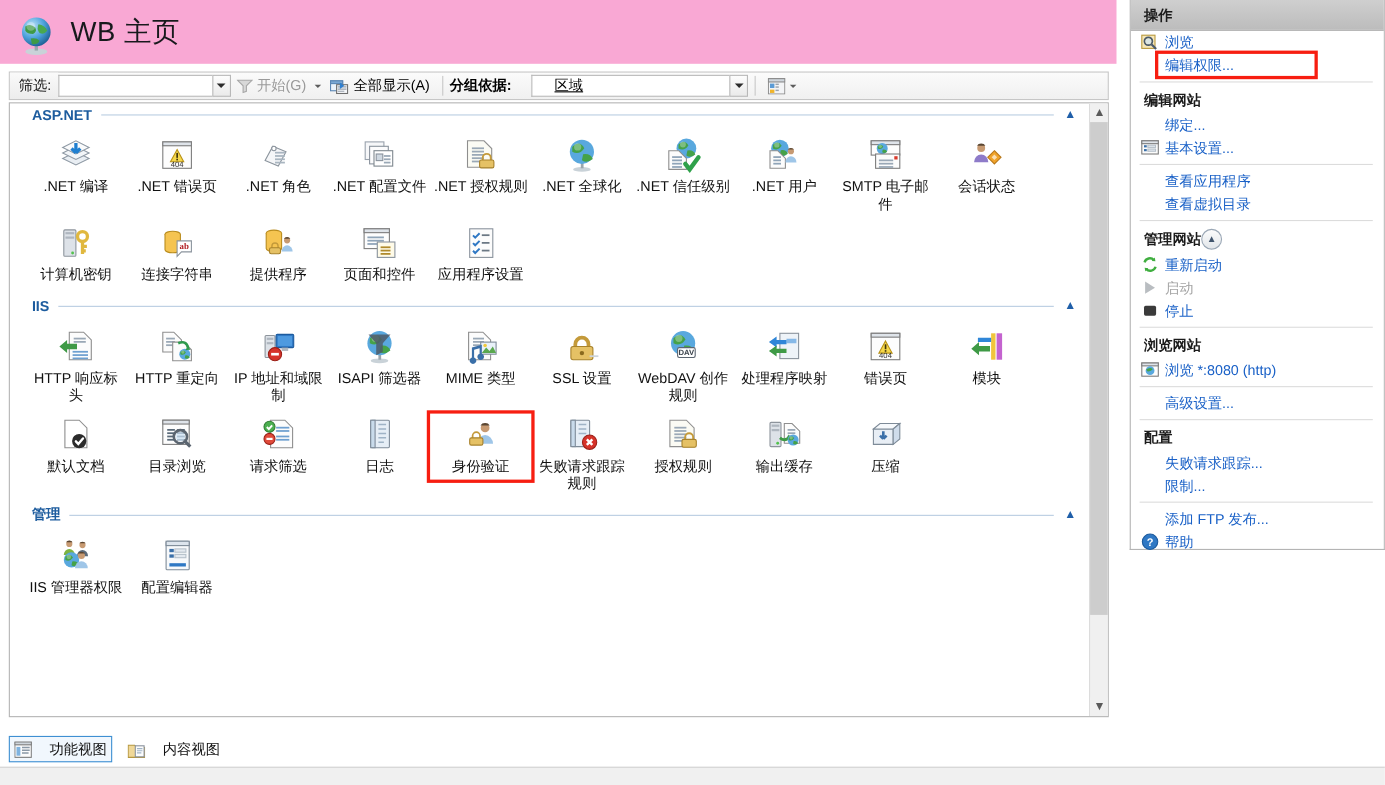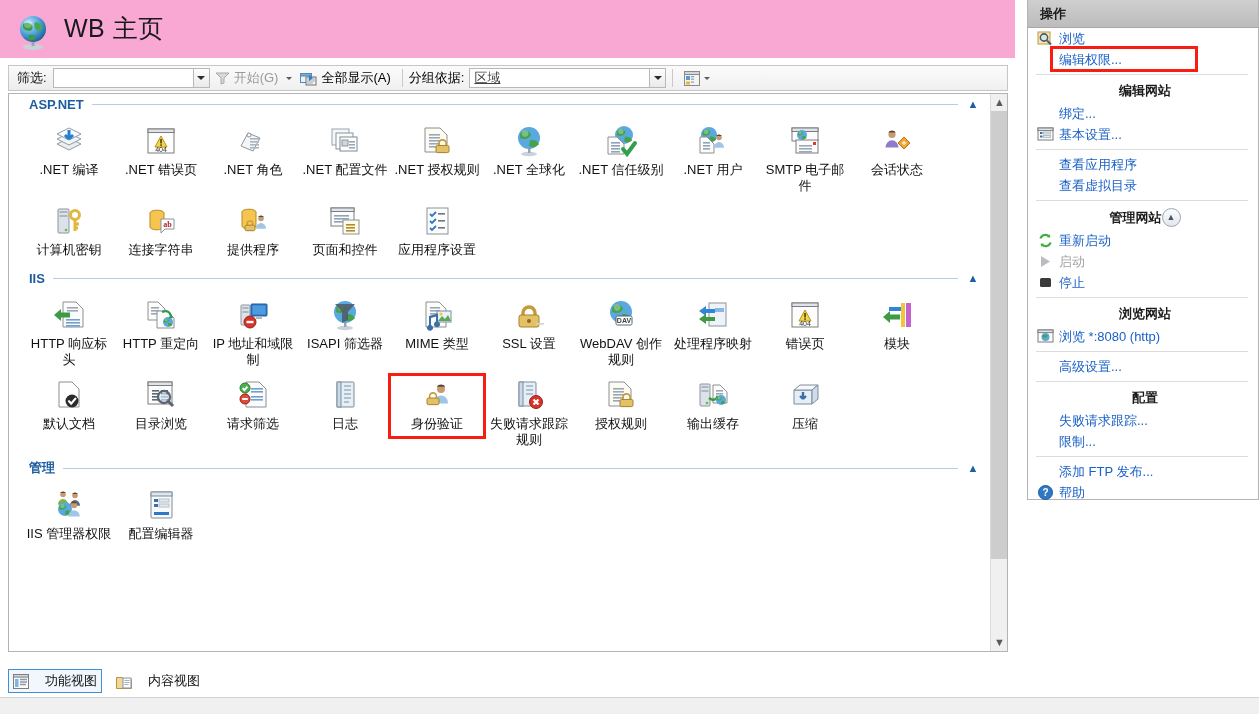--- a/index.html
+++ b/index.html
@@ -55,22 +55,22 @@
   }
   .caret{width:0;height:0;border-left:4px solid transparent;border-right:4px solid transparent;border-top:4px solid #2b2b2b;}
   .caret.sm{border-left-width:3px;border-right-width:3px;border-top-width:3px;border-top-color:#5d5d5d;}
   .fb-btn{display:flex;align-items:center;gap:4px;padding:0 5px;height:22px;white-space:nowrap;}
   .fb-btn.disabled{color:#9a9a9a;}
   .fb-text{font-size:13px;}
   .fb-sep{width:1px;height:18px;background:#c8c8c8;margin:0 6px;}
   .fb-split{display:flex;align-items:center;padding:0 3px;}
   #group-input{
     width:180px;height:20px;border:1px solid #b8b8b8;border-right:none;
-    background:#fff;box-sizing:border-box;font-size:13px;padding:0 4px;
-    line-height:18px;color:#404040;text-decoration:underline;
+    background:#fff;box-sizing:border-box;font-size:13px;padding:0 20px;
+    line-height:18px;color:#000000;text-decoration:underline;
   }
   #group-dropdown{
     width:17px;height:20px;border:1px solid #b8b8b8;
     background:linear-gradient(#fdfdfd,#eaeaea);
     box-sizing:border-box;display:flex;align-items:center;justify-content:center;
   }
   
   #content-area{
     position:absolute;left:8px;top:93px;width:1000px;height:559px;
     border:1px solid #b4b4b4;background:#fff;box-sizing:border-box;
@@ -146,21 +146,21 @@
     box-sizing:border-box;
   }
   #actions-header{
     height:28px;background:linear-gradient(#cfcfcf,#bcbcbc);
     border-bottom:1px solid #a7a7a7;
     display:flex;align-items:center;padding-left:12px;box-sizing:border-box;
   }
   #actions-header-title{font-size:13px;font-weight:bold;color:#1b1b1b;}
   .act-sep{height:1px;background:#dcdcdc;margin:4px 10px 4px 8px;}
   .act-subhead{
-    display:flex;align-items:center;justify-content:center;
+    display:flex;align-items:center;justify-content:flex-start;
     padding:3px 8px 3px 12px;
   }
   .act-subhead-title{font-size:13px;font-weight:bold;color:#1b1b1b;}
   .circ-btn{
     width:17px;height:17px;border-radius:50%;
     border:1px solid #9aa7b5;background:linear-gradient(#fcfcfc,#e2e6ea);
     display:flex;align-items:center;justify-content:center;
   }
   .circ-chev{font-size:9px;color:#40546c;line-height:1;}
   .act-item{
@@ -219,21 +219,21 @@
       <svg width="17" height="15" viewBox="0 0 17 15">
         <rect x="0.5" y="2.5" width="11" height="9" fill="#eaf2fb" stroke="#5a86b5"></rect>
         <rect x="0.5" y="2.5" width="11" height="2.5" fill="#7ba8d4" stroke="#5a86b5"></rect>
         <rect x="6" y="6" width="10" height="8" fill="#f5f7fa" stroke="#6f6f6f"></rect>
         <path d="M7 8h8M7 10h8M7 12h6" stroke="#9aa3ad" stroke-width="1"></path>
         <path d="M9 4l4 3-4 3z" fill="#2f7fd0"></path>
       </svg>
       <span class="fb-text">全部显示(A)</span>
     </div>
     <div class="fb-sep"></div>
-    <span class="fb-text" style="margin-right:5px;">分组依据:</span>
+    <span class="fb-text" style="margin-right:18px;font-weight:bold;">分组依据:</span>
     <div id="group-input">区域</div>
     <div id="group-dropdown">
       <span class="caret"></span>
     </div>
     <div class="fb-sep"></div>
     <div class="fb-btn">
       <svg width="16" height="15" viewBox="0 0 16 15">
         <rect x="0.5" y="0.5" width="15" height="14" fill="#f3f4f6" stroke="#8a8a8a"></rect>
         <rect x="0.5" y="0.5" width="15" height="3" fill="#cfd6dd" stroke="#8a8a8a"></rect>
         <rect x="2" y="5" width="4" height="4" fill="#5b9bd5"></rect>

